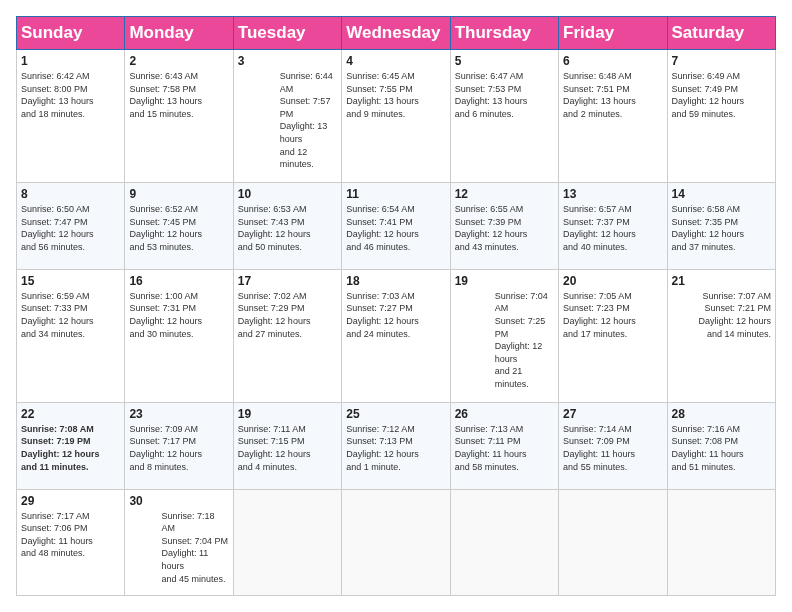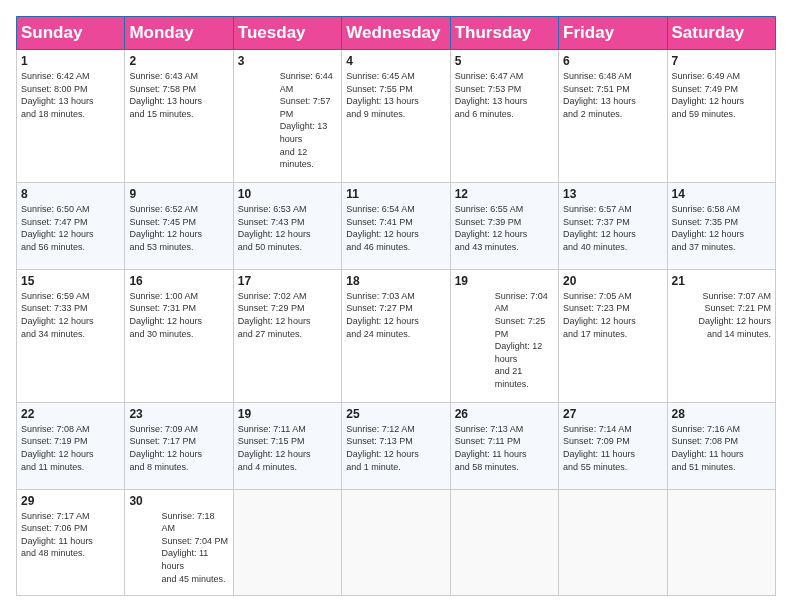--- a/index.html
+++ b/index.html
@@ -250,21 +250,21 @@
             <span class="day-number">21</span>
             <div class="day-info" style="white-space: pre-line; text-align: right;">Sunrise: 7:07 AM
 Sunset: 7:21 PM
 Daylight: 12 hours
 and 14 minutes.</div>
           </td>
         </tr>
         <tr>
           <td>
             <span class="day-number">22</span>
-            <div class="day-info" style="white-space: pre-line;">Sunrise: 7:08 AM
+            <div class="day-info" style="white-space: pre-line; font-weight: bold;">Sunrise: 7:08 AM
 Sunset: 7:19 PM
 Daylight: 12 hours
 and 11 minutes.</div>
           </td>
           <td>
             <span class="day-number">23</span>
             <div class="day-info" style="white-space: pre-line;">Sunrise: 7:09 AM
 Sunset: 7:17 PM
 Daylight: 12 hours
 and 8 minutes.</div>

